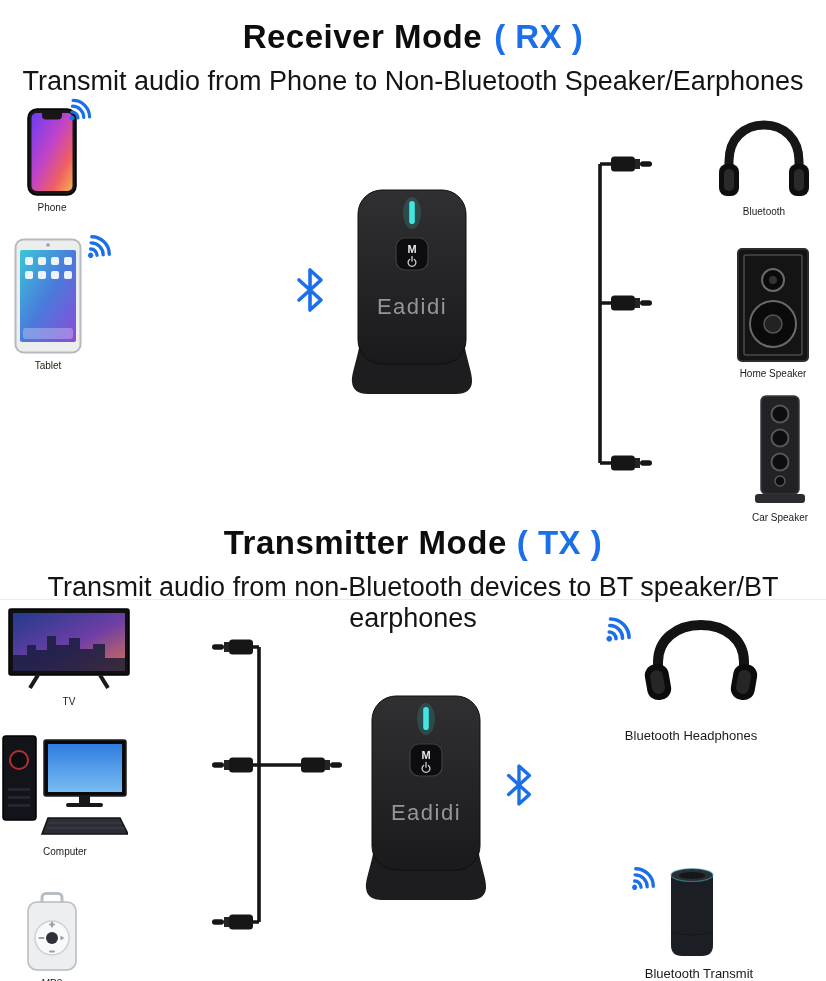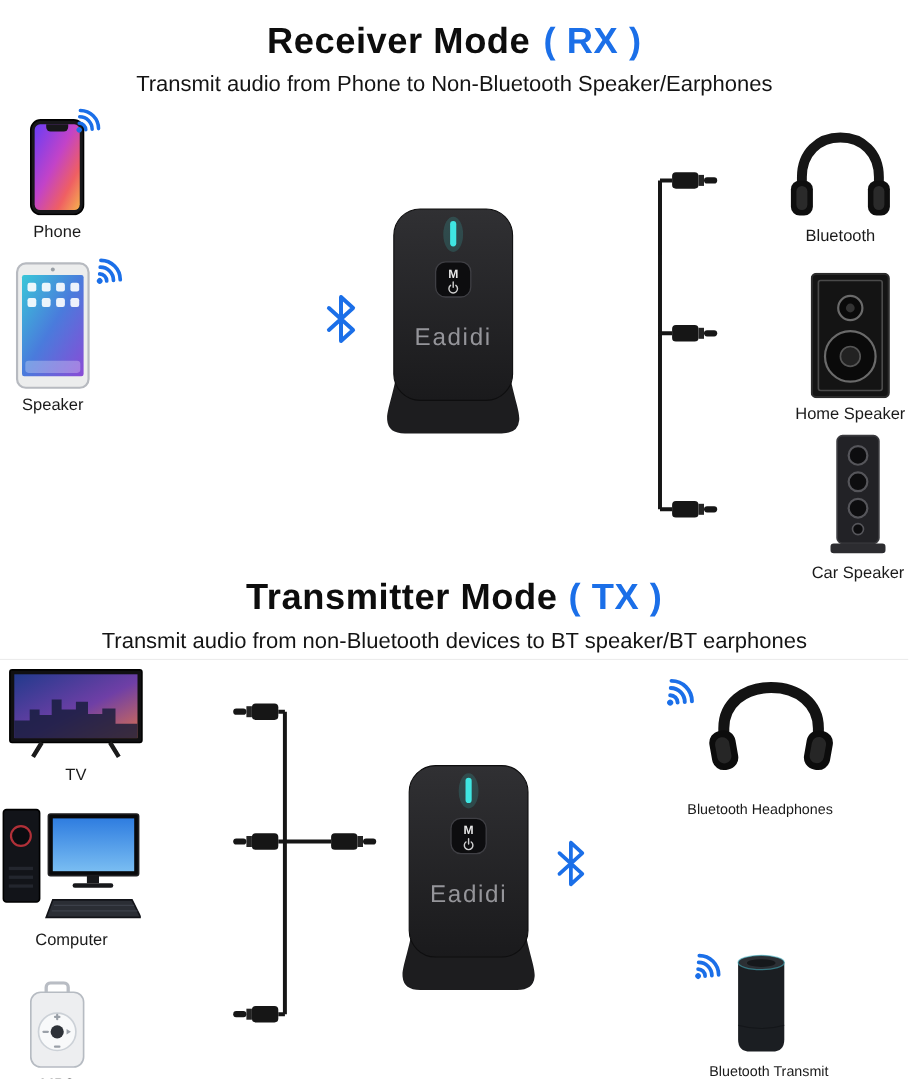--- a/index.html
+++ b/index.html
@@ -1,22 +1,22 @@
 <!DOCTYPE html>
 <html><head>
 <meta charset="utf-8">
 <style>
   * { margin:0; padding:0; box-sizing:border-box; }
   body { background:#fff; font-family:"Liberation Sans", sans-serif; }
   .canvas { position:relative; width:826px; height:981px; background:#fff; overflow:hidden; margin:16px auto;border-radius:24px; }
   .title { position:absolute; left:0; width:100%; text-align:center; font-size:33px; font-weight:700; color:#0d0d0d; letter-spacing:.5px; }
   .mode-tag { color:#1b6fe8; margin-left:12px; }
-  .subtitle { position:absolute; left:0; width:100%; text-align:center; font-size:20px; color:#141414; }
+  .subtitle { position:absolute; left:0; width:100%; text-align:center; font-size:27px; color:#141414; }
   .item { position:absolute; display:flex; flex-direction:column; align-items:center; }
-  .item .label { margin-top:6px; font-size:15px; color:#1a1a1a; white-space:nowrap; }
+  .item .label { margin-top:6px; font-size:10px; color:#1a1a1a; white-space:nowrap; }
   .wave { position:absolute; }
   .abs { position:absolute; }
   .cable-layer { position:absolute; left:0; top:0; pointer-events:none; }
   .divider { position:absolute; left:0; top:583px; width:100%; height:1px; background:#ececec; }
   .cluster { position:absolute; }
   .cluster .label { position:absolute; left:0; width:100%; text-align:center; font-size:13px; color:#1a1a1a; white-space:nowrap; }
 </style>
 </head>
 <body>
 
@@ -117,21 +117,21 @@
       <rect x="9" y="90" width="50" height="11" rx="3" fill="#ffffff" opacity="0.28"></rect>
     </svg>
     <svg class="wave" style="left:74px;top:-6px" width="34" height="34" viewBox="0 0 34 34">
       <g transform="rotate(45 17 17)" stroke="#1b6fe8" fill="none" stroke-width="3.4" stroke-linecap="round">
         <path d="M12.5 21.5 a6.4 6.4 0 0 1 9 0"></path>
           <path d="M8.5 16.8 a12 12 0 0 1 17 0"></path>
           <path d="M4.6 12 a17.6 17.6 0 0 1 24.8 0"></path>
       </g>
       <circle cx="17" cy="26" r="2.6" fill="#1b6fe8" transform="rotate(45 17 17)"></circle>
     </svg>
-    <div class="label">Speaker</div>
+    <div class="label">Tablet</div>
   </div>
 
 
   <svg class="abs" style="left:292px;top:250px" width="36" height="48" viewBox="0 0 36 48">
     <path d="M18 4 V44 M18 4 L29 14 L7 34 M18 44 L29 34 L7 14" stroke="#1b6fe8" stroke-width="3.6" fill="none" stroke-linecap="round" stroke-linejoin="round"></path>
   </svg>
 
   <svg class="abs" style="left:348px;top:172px" width="128" height="210" viewBox="0 0 128 210">
     <path d="M17 120 C13 166 3 183 4 194 Q5 206 20 206 H108 Q123 206 124 194 C125 183 115 166 111 120 Z" fill="#1d1d1f"></path>
     <rect x="10" y="2" width="108" height="174" rx="24" fill="url(#gDev)" stroke="#0e0e0f" stroke-width="1"></rect>

